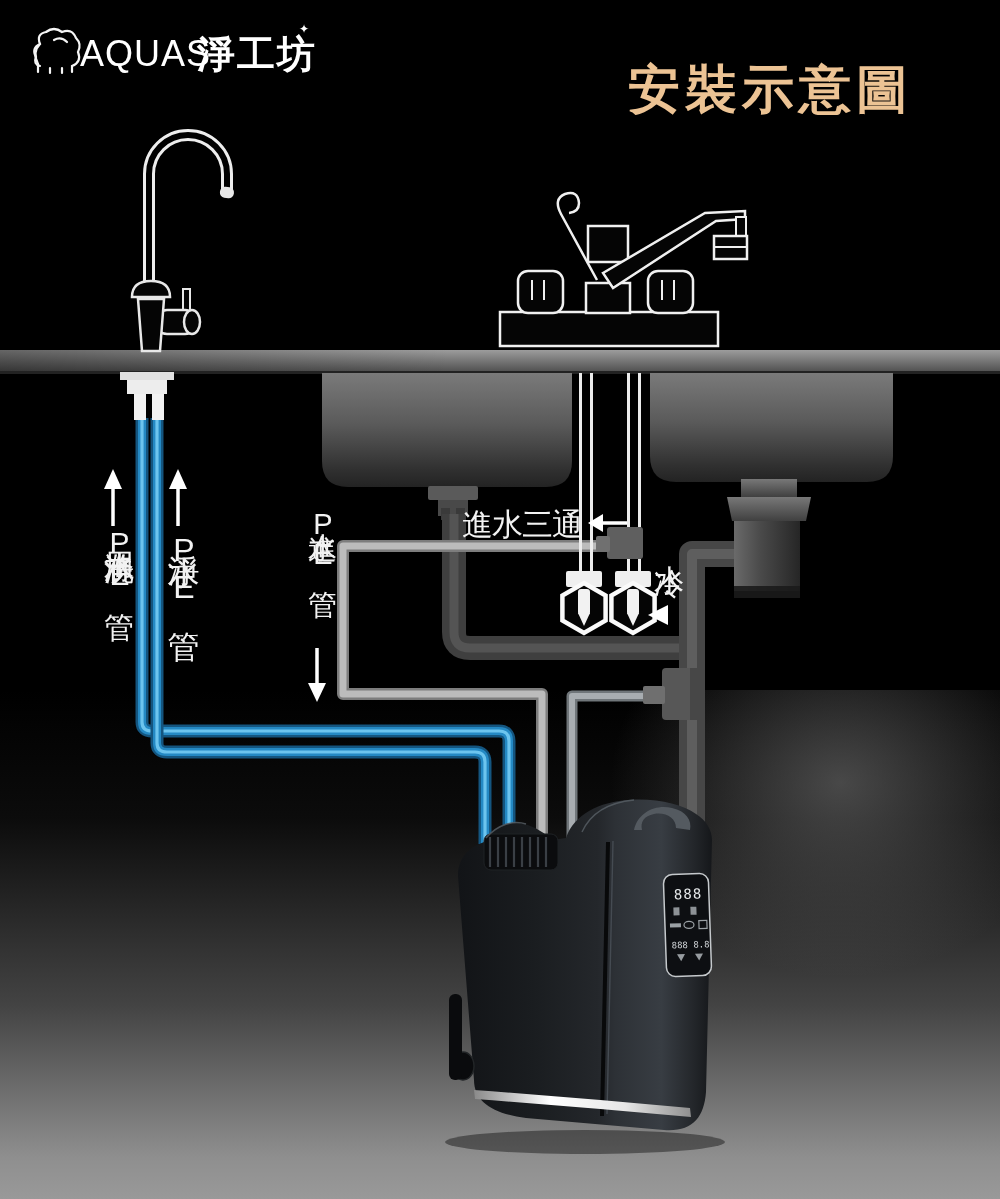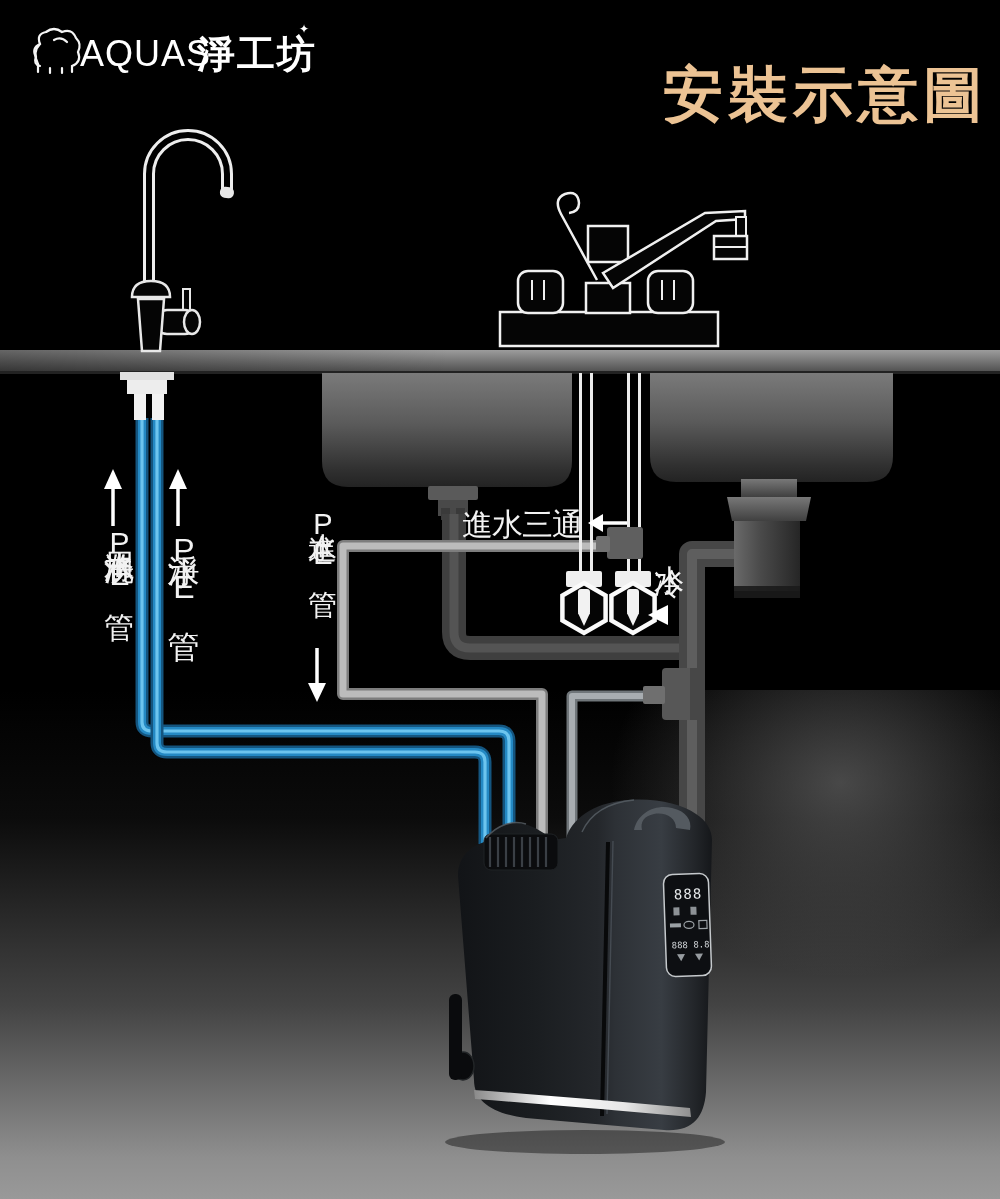--- a/index.html
+++ b/index.html
@@ -10,21 +10,21 @@
   #bg-lower{left:0;top:690px;width:1000px;height:509px;
     background:linear-gradient(to bottom,rgba(20,20,20,0) 0%,rgba(45,45,45,.25) 25%,
                rgba(90,90,90,.75) 62%,#8f8f8f 92%,#999 100%);}
   #bg-glow{left:430px;top:690px;width:570px;height:330px;
     background:radial-gradient(ellipse 65% 95% at 72% 28%,rgba(115,115,115,.6),rgba(115,115,115,0) 62%);}
   svg{position:absolute;left:0;top:0;}
   
   .brand-en{left:80px;top:33px;font-size:36px;letter-spacing:1px;color:#fff;font-weight:400;}
   .brand-cn{left:197px;top:29px;font-size:38px;letter-spacing:2px;color:#fff;font-weight:bold;}
   .brand-mark{left:299px;top:22px;font-size:12px;color:#fff;}
-  .title{left:628px;top:55px;font-size:60px;font-weight:bold;color:#ecc394;letter-spacing:5px;margin-left:35px;}
+  .title{left:628px;top:55px;font-size:52px;font-weight:bold;color:#ecc394;letter-spacing:5px;}
   .vlabel{writing-mode:vertical-rl;text-orientation:upright;color:#f2f2f2;}
   .lbl-wash{left:98px;top:530px;font-size:30px;letter-spacing:-1px;}
   .lbl-pure{left:162px;top:530px;font-size:32px;letter-spacing:1px;}
   .lbl-inlet{left:303px;top:512px;font-size:29px;letter-spacing:-2px;}
   .lbl-cold{left:648px;top:545px;font-size:30px;letter-spacing:-4px;}
   .lbl-tee{left:462px;top:504px;font-size:31px;letter-spacing:-1px;color:#f2f2f2;text-align:center;}
   .note{left:30px;top:1151px;font-size:22px;color:#f5f5f5;letter-spacing:0.5px;}
 </style>
 </head>
 <body>

